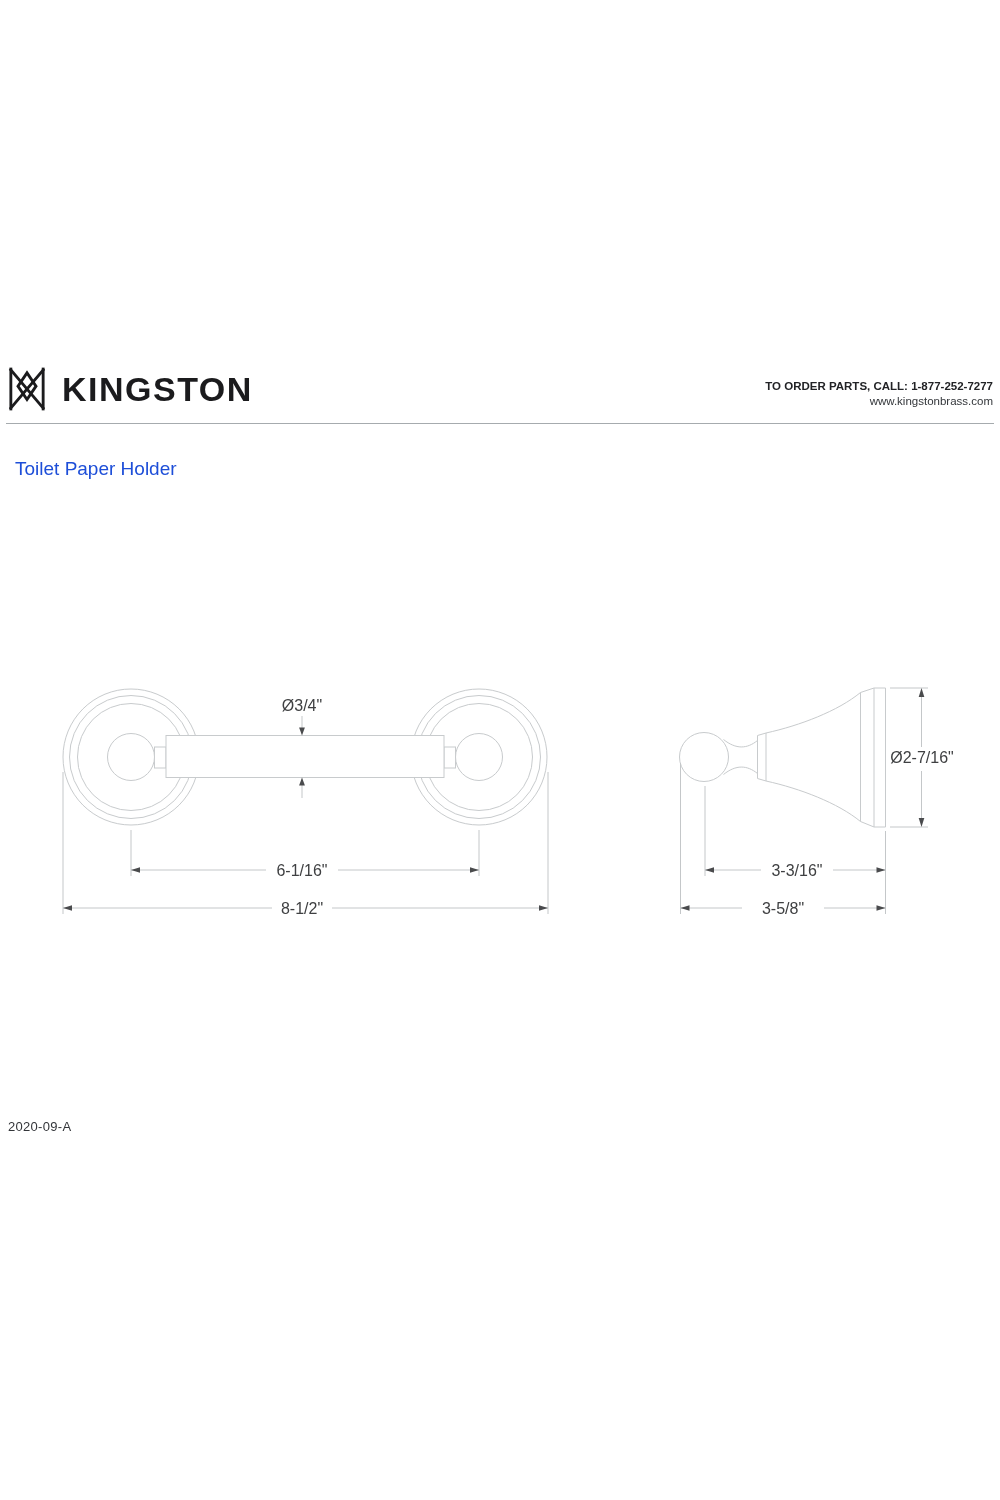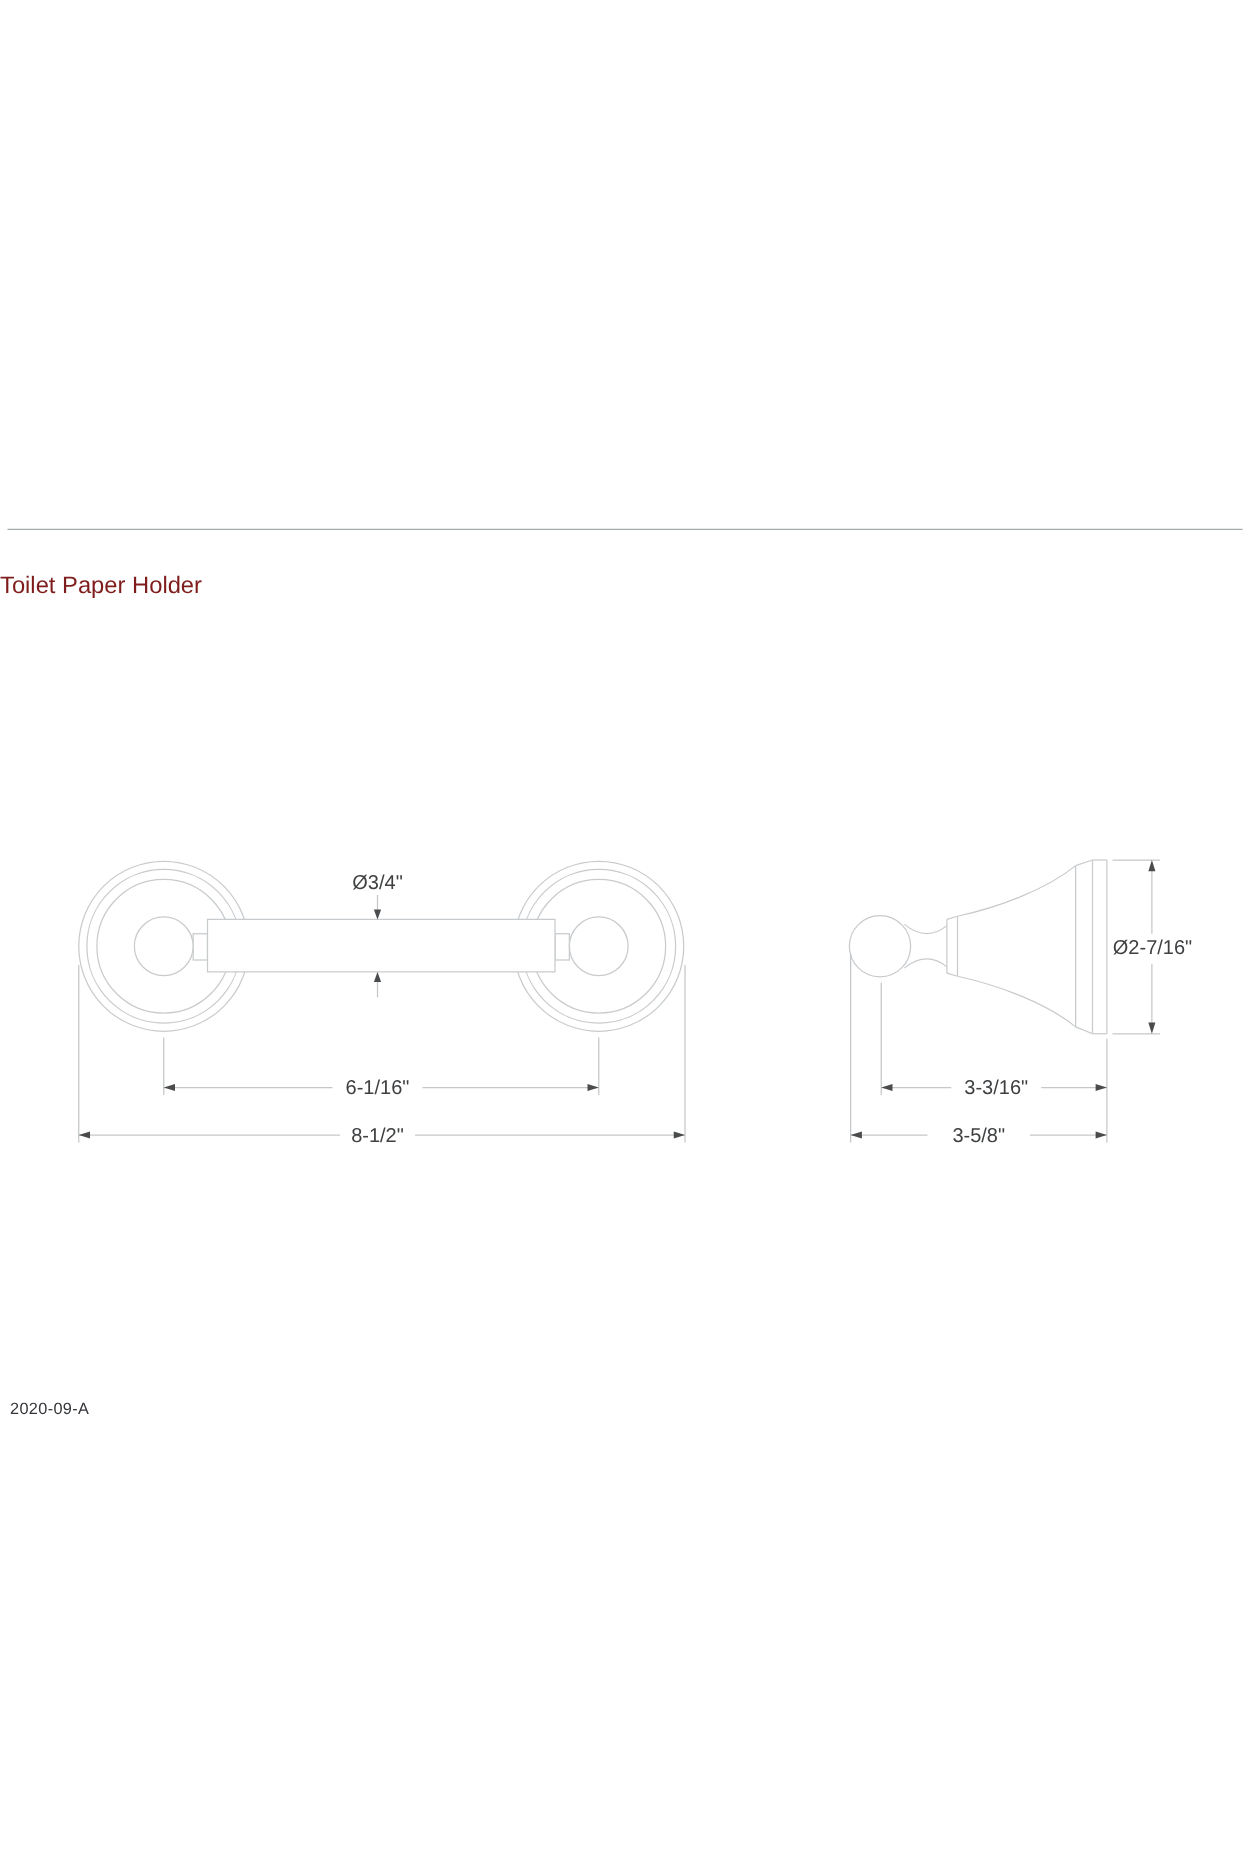--- a/index.html
+++ b/index.html
@@ -26,42 +26,58 @@
   .header-rule{
     left:6px;top:423px;width:988px;height:1px;
     background:#a6abae;border:none;
   }
   .product-code{
     left:5px;top:429px;
     font-size:26px;font-weight:700;color:#1a1a1c;
     letter-spacing:0.2px;white-space:nowrap;
   }
   .product-name{
-    left:0;top:458px;
-    font-size:19px;font-weight:400;color:#7f1d1d;white-space:nowrap;
+    left:15px;top:458px;
+    font-size:19px;font-weight:400;color:#1d4ed8;white-space:nowrap;
   }
   .doc-code{
     left:8px;top:1119px;
     font-size:13px;font-weight:500;color:#333539;letter-spacing:0.3px;
   }
   svg text{
     font-family:"Liberation Sans", sans-serif;
     font-size:16px;fill:#3f4042;
   }
   .outline{stroke:#c8cbcd;stroke-width:1;fill:none;}
   .outline-filled{stroke:#c8cbcd;stroke-width:1;fill:#ffffff;}
   .dimline{stroke:#c4c7c9;stroke-width:1;fill:none;}
   .arrow{fill:#4a4b4d;stroke:none;}
 </style>
 </head>
 <body>
 
 <div id="page">
 
+  <div class="abs brand-row">
+    <svg class="brand-mark" viewBox="0 0 40 46">
+      <g stroke="#1b1b1d" stroke-width="3" fill="none" stroke-linecap="square">
+        <path d="M3 2 V44"></path>
+        <path d="M37 2 V44"></path>
+        <path d="M3 3 L37 43"></path>
+        <path d="M37 3 L3 43"></path>
+        <path d="M20 6 L29.5 20 L20 34 L10.5 20 Z"></path>
+      </g>
+    </svg>
+    <div class="brand-name">KINGSTON</div>
+  </div>
 
+  <div class="abs order-block">
+    <div class="order-line1">TO ORDER PARTS, CALL: 1-877-252-7277</div>
+    <div class="order-line2">www.kingstonbrass.com</div>
+  </div>
 
   <div class="abs header-rule"></div>
 
   <div class="abs product-name">Toilet Paper Holder</div>
 
   <svg class="abs" style="left:0;top:0;" width="1000" height="1500" viewBox="0 0 1000 1500">
 
     <g>
 
       <circle class="outline" cx="131" cy="757" r="68"></circle>

